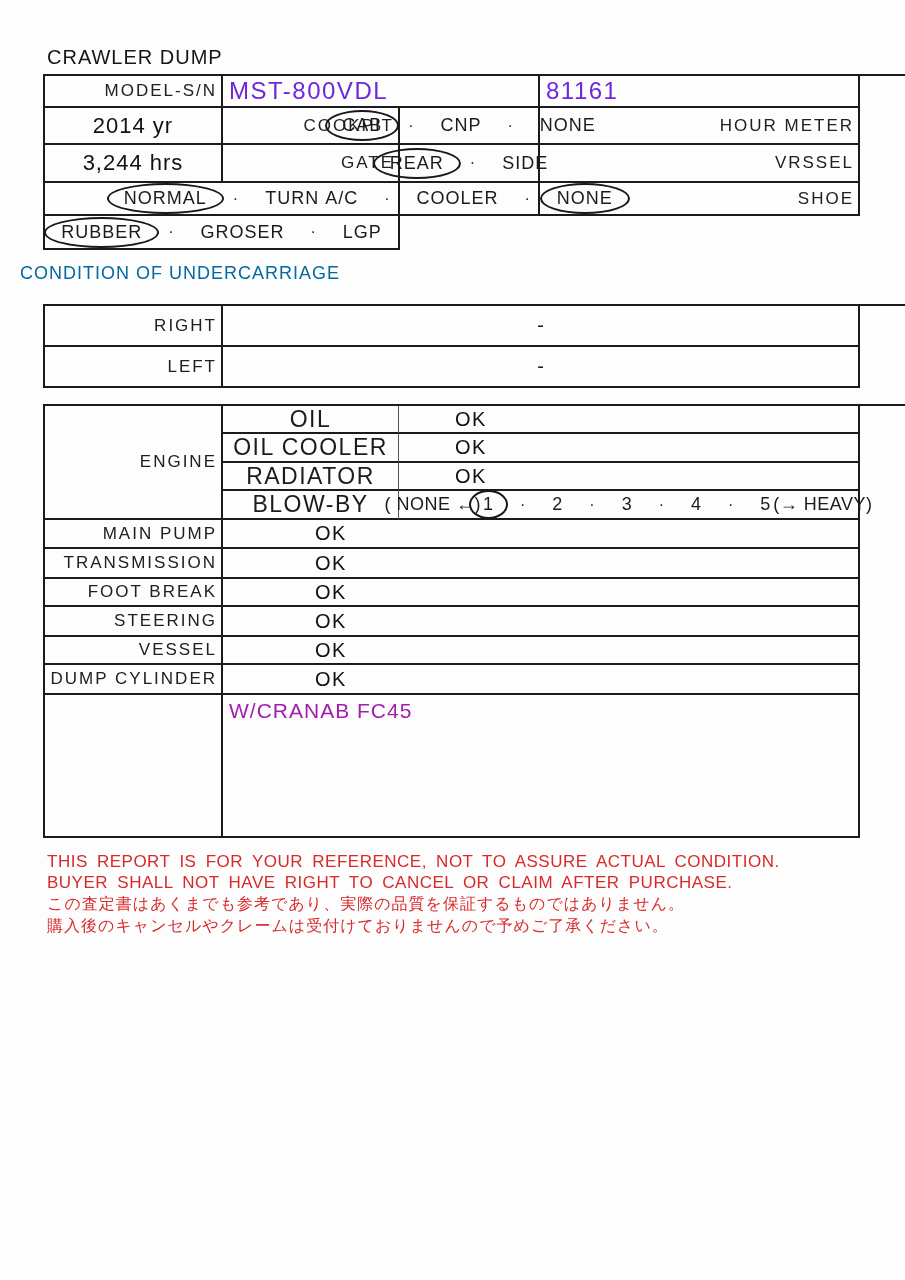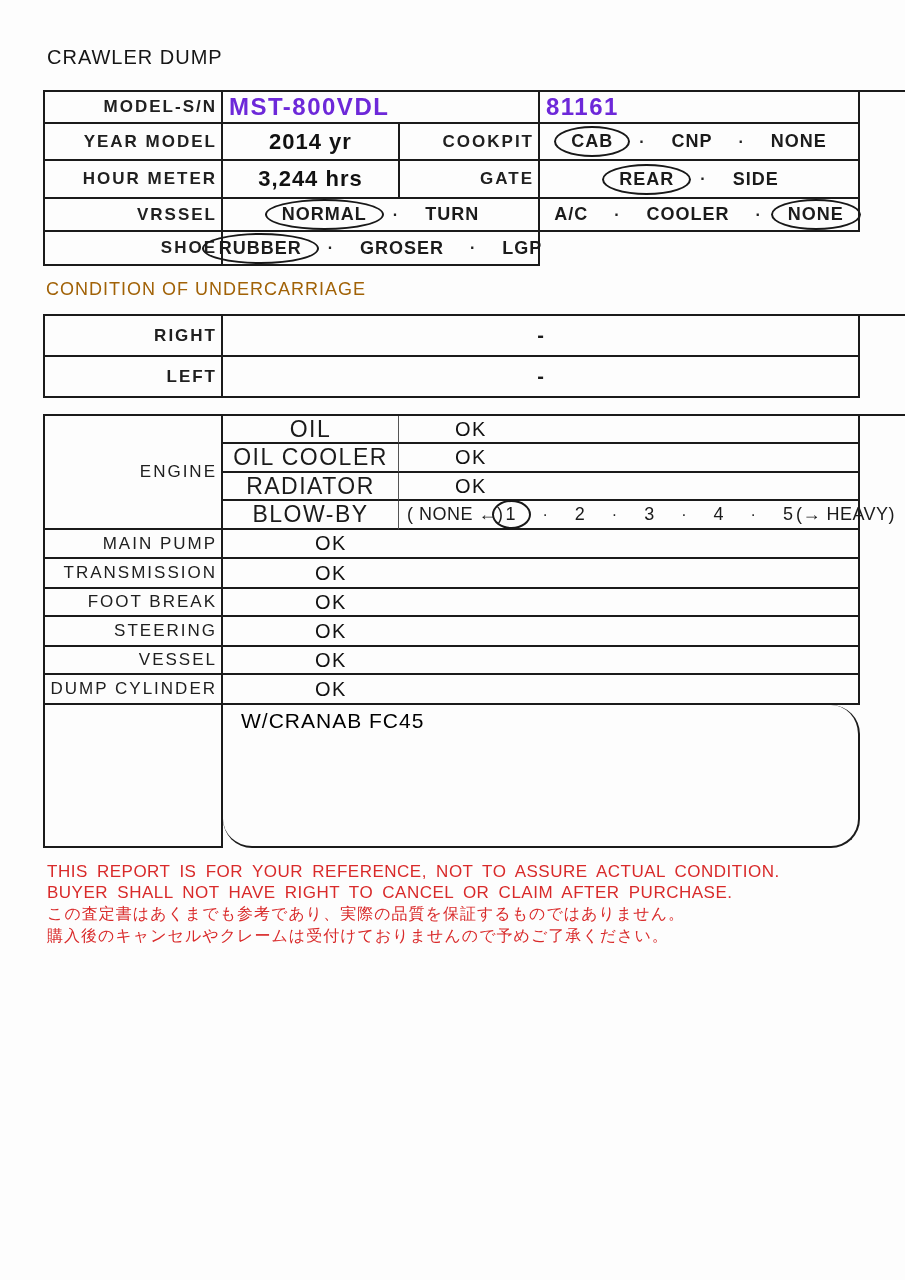--- a/index.html
+++ b/index.html
@@ -49,22 +49,21 @@
     font-size:17px;
     letter-spacing:2px;
     color:#202020;
   }
   .span2{grid-column:span 2;}
 
   
   .spec{
     grid-template-columns:178px 177px 140px 320px;
     grid-template-rows:32px 37px 38px 33px 34px;
-    margin-top:21px;
-    font-weight:bold;
+    margin-top:5px;
   }
 
   .val-big{
     justify-content:flex-start;
     padding-left:6px;
     font-size:24px;
     letter-spacing:1.5px;
     color:#6d28d9;
   }
   .val-mid{
@@ -86,30 +85,29 @@
     content:"";
     position:absolute;
     inset:-5px -15px;
     border:2.5px solid #181818;
     border-radius:50%;
     pointer-events:none;
   }
 
   
   .sec-head{
-    margin:13px 0 0 46px;
+    margin:13px 0 0 20px;
     font-size:18px;
     letter-spacing:1px;
-    color:#a16207;
+    color:#0369a1;
   }
   .under{
     grid-template-columns:178px 637px;
     grid-template-rows:41px 41px;
-    margin-top:14px;
-    font-weight:bold;
+    margin-top:20px;
   }
   .dash{
     justify-content:center;
     font-size:20px;
   }
 
   
   .insp{
     grid-template-columns:178px 176px 461px;
     grid-template-rows:28px 29px 28px 29px 29px 30px 28px 30px 28px 30px 143px;
@@ -134,36 +132,36 @@
     justify-content:flex-start;
     padding-left:92px;
     font-size:20px;
     letter-spacing:1.5px;
     color:#111;
   }
   .blowby{
     padding:0 8px;
     font-size:18px;
     letter-spacing:0.5px;
+    justify-content:center;
   }
   .blowby .grow{
     flex:1;
     display:flex;
     align-items:center;
     justify-content:space-around;
     border:none;
   }
   .blowby .opt.circled::after{inset:-4px -12px;}
   .remarks{
     align-items:flex-start !important;
-    padding:4px 0 0 18px;
+    padding:4px 0 0 6px;
     font-size:21px;
     letter-spacing:1px;
-    color:#000000;
-    border-radius:29px;
+    color:#a21caf;
   }
 
   
   .disclaimer{
     margin:13px 0 0 47px;
     color:var(--red);
   }
   .disclaimer .en{
     font-size:17px;
     letter-spacing:0.5px;
@@ -181,21 +179,20 @@
 
 <div class="sheet">
 
   <div class="doc-title">CRAWLER DUMP</div>
 
   <div class="gtable spec">
     <div class="cell lab">MODEL-S/N</div>
     <div class="cell val-big span2">MST-800VDL</div>
     <div class="cell val-big">81161</div>
 
-    <div class="cell lab">YEAR MODEL</div>
     <div class="cell val-mid">2014 yr</div>
     <div class="cell lab">COOKPIT</div>
     <div class="cell opts">
         <span class="opt circled">CAB</span>
         <span class="dot">·</span>
         <span class="opt">CNP</span>
         <span class="dot">·</span>
         <span class="opt">NONE</span>
       </div>
 

